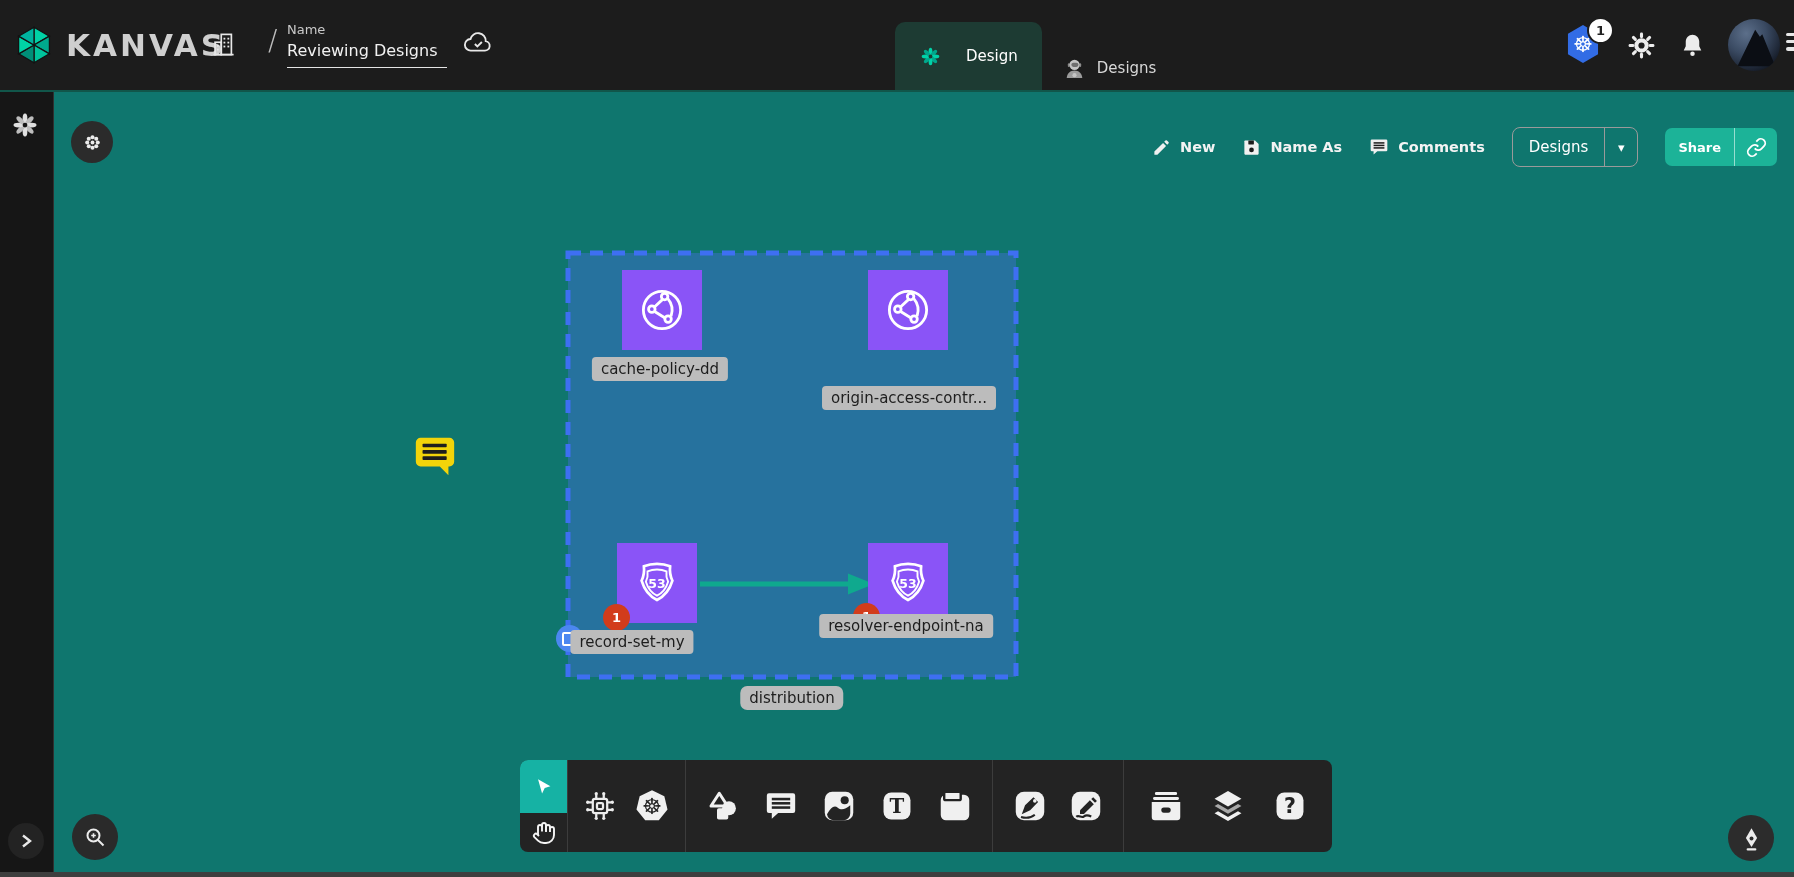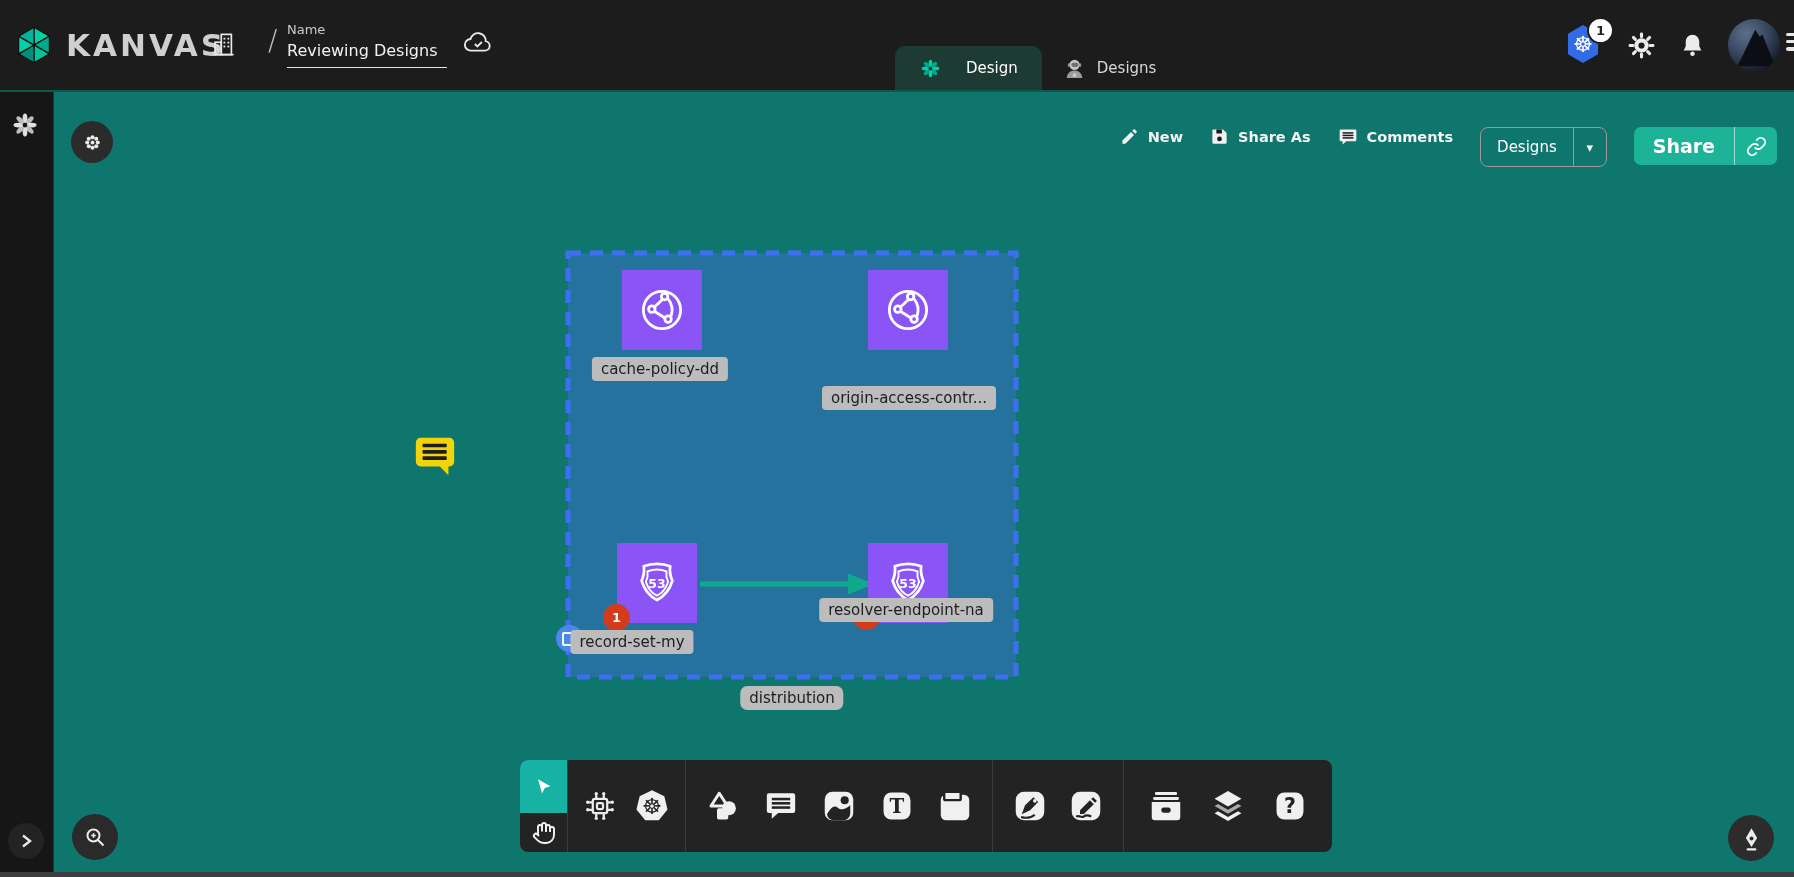--- a/index.html
+++ b/index.html
@@ -11,21 +11,21 @@
   .brand-name{font-size:31px;font-weight:bold;color:#cfcfcf;letter-spacing:3px;margin-left:10px;}
   .org-icon{position:absolute;left:210px;top:30px;}
   .hdr-sep{position:absolute;left:268px;top:24px;font-size:28px;font-weight:300;color:#bdbdbd;}
   .name-block{position:absolute;left:287px;top:22px;width:160px;}
   .name-label{font-size:13px;color:#c9c9c9;}
   .name-input{display:block;width:100%;background:transparent;border:none;border-bottom:1px solid #e4e4e4;
               color:#f1f1f1;font-size:16px;padding:4px 0 7px 0;outline:none;font-family:inherit;}
   .cloud-icon{position:absolute;left:462px;top:30px;}
   .tabs{position:absolute;left:895px;bottom:0;display:flex;align-items:flex-end;}
   .tab{height:44px;display:flex;align-items:center;gap:10px;font-size:15px;}
-  .tab-design{background:#1d3b33;border-radius:10px 10px 0 0;padding:0 24px;color:#fff;gap:24px;}
+  .tab-design{background:#1d3b33;border-radius:10px 10px 0 0;padding:12px 24px;color:#fff;gap:24px;}
   .tab-operate{padding:0 20px;color:#d8d8d8;}
   .header-right{position:absolute;right:14px;top:0;height:90px;display:flex;align-items:center;gap:22px;}
   .k8s-wrap{position:relative;width:40px;height:44px;}
   .k8s-badge{position:absolute;top:-6px;right:-10px;width:23px;height:23px;background:#fff;color:#222;
              border-radius:50%;font-size:13px;font-weight:bold;display:flex;align-items:center;justify-content:center;
              border:2px solid #1c1c1c;}
   .avatar{width:52px;height:52px;border-radius:50%;overflow:hidden;
           background:radial-gradient(circle at 35% 28%,#5c6f8a 0%,#3a4a62 40%,#141a26 80%);}
   .menu-bars{position:absolute;right:-9px;top:33px;}
   .menu-bars div{width:17px;height:3.2px;background:#e8e8e8;border-radius:2px;margin-bottom:4px;}
@@ -33,27 +33,27 @@
   .sidebar{position:absolute;left:0;top:92px;bottom:0;width:53px;background:#161616;border-right:1px solid #303030;}
   .sidebar-swirl{position:absolute;left:10px;top:18px;}
   .collapse-btn{position:absolute;left:8px;bottom:18px;width:36px;height:36px;border-radius:50%;background:#232323;
                 display:flex;align-items:center;justify-content:center;}
   
   .circle-btn{position:absolute;border-radius:50%;display:flex;align-items:center;justify-content:center;background:#2b2b2b;}
   .flower-btn{left:71px;top:121px;width:42px;height:42px;}
   .zoom-btn{left:72px;top:814px;width:46px;height:46px;background:#2a2a2a;}
   .nib-btn{left:1728px;top:815px;width:46px;height:46px;background:#2c2c2c;}
   
-  .canvas-actions{position:absolute;top:127px;right:17px;display:flex;align-items:flex-start;gap:27px;}
+  .canvas-actions{position:absolute;top:127px;right:17px;display:flex;align-items:center;gap:27px;}
   .action-item{display:flex;align-items:center;gap:9px;color:#f3f3f3;font-size:14.5px;font-weight:600;white-space:nowrap;}
   .actions-btn{display:flex;align-items:stretch;height:38px;border:1.5px solid #9a9a9a;border-radius:8px;color:#fff;}
   .actions-label{display:flex;align-items:center;padding:0 16px;font-size:15px;}
   .actions-caret{display:flex;align-items:center;justify-content:center;width:32px;border-left:1.5px solid #9a9a9a;font-size:13px;color:#fff;}
   .share-btn{display:flex;align-items:stretch;height:38px;background:#1cb398;border-radius:7px;color:#fff;overflow:hidden;}
-  .share-label{display:flex;align-items:center;padding:0 19px;font-size:19px;font-weight:bold;}
+  .share-label{display:flex;align-items:center;padding:0 13px;font-size:13px;font-weight:bold;}
   .share-link{display:flex;align-items:center;justify-content:center;width:42px;border-left:1px solid rgba(255,255,255,.55);}
   
   .group-svg{position:absolute;left:560px;top:245px;}
   .node{position:absolute;width:80px;height:80px;background:#8a54f7;display:flex;align-items:center;justify-content:center;}
   .node-label{position:absolute;transform:translateX(-50%);background:#bcbcbc;color:#1d1d1d;font-size:15px;
               padding:3px 9px;border-radius:4px;white-space:nowrap;}
   .node-badge{position:absolute;width:27px;height:27px;border-radius:50%;background:#d23c1b;color:#fff;font-size:13px;
               font-weight:bold;display:flex;align-items:center;justify-content:center;}
   .edge-svg{position:absolute;left:698px;top:568px;}
   .group-handle{position:absolute;left:556px;top:625px;width:27px;height:27px;border-radius:50%;background:#4b87f0;
@@ -260,21 +260,21 @@
         <path d="M15.4 4.8l3.8 3.8 1.6-1.6a1.3 1.3 0 0 0 0-1.9l-1.9-1.9a1.3 1.3 0 0 0-1.9 0z"></path>
       </svg>
       <span>New</span>
     </div>
     <div class="action-item">
       <svg width="19" height="19" viewBox="0 0 24 24">
         <path d="M4 3h12.5L21 7.5V20a1 1 0 0 1-1 1H4a1 1 0 0 1-1-1V4a1 1 0 0 1 1-1z" fill="#f0f0f0"></path>
         <rect x="8" y="3" width="7" height="5.2" rx="0.6" fill="#1c1c1c"></rect>
         <circle cx="12" cy="15" r="3" fill="#1c1c1c"></circle>
       </svg>
-      <span>Share As</span>
+      <span>Name As</span>
     </div>
     <div class="action-item">
       <svg width="20" height="20" viewBox="0 0 24 24">
         <path d="M3.5 3h17A1.5 1.5 0 0 1 22 4.5v11a1.5 1.5 0 0 1-1.5 1.5H10l-4.5 4v-4h-2A1.5 1.5 0 0 1 2 15.5v-11A1.5 1.5 0 0 1 3.5 3z" fill="#f0f0f0"></path>
         <g fill="#1c1c1c">
             <rect x="5.5" y="6.2" width="13" height="1.8"></rect>
             <rect x="5.5" y="9.2" width="13" height="1.8"></rect>
             <rect x="5.5" y="12.2" width="13" height="1.8"></rect>
           </g>
       </svg>
@@ -340,21 +340,21 @@
   <div class="node-badge" style="left:603px;top:604px;">1</div>
   <div class="node-badge" style="left:853px;top:603px;">1</div>
 
   <div class="group-handle">
       <div></div>
     </div>
 
   <div class="node-label" style="left:660px;top:357px;">cache-policy-dd</div>
   <div class="node-label" style="left:909px;top:357px;margin-top:29px;">origin-access-contr...</div>
   <div class="node-label" style="left:632px;top:630px;">record-set-my</div>
-  <div class="node-label" style="left:906px;top:598px;">resolver-endpoint-na</div>
+  <div class="node-label" style="left:906px;top:614px;">resolver-endpoint-na</div>
   <div class="node-label" style="left:792px;top:686px;border-radius:7px;">distribution</div>
 
   <div class="comment-pin">
     <svg width="46" height="46" viewBox="0 0 24 24">
       <path d="M4.5 3h15A2.5 2.5 0 0 1 22 5.5v10a2.5 2.5 0 0 1-2.5 2.5h-.5v4.5L14.5 18h-10A2.5 2.5 0 0 1 2 15.5v-10A2.5 2.5 0 0 1 4.5 3z" fill="#f2d40a"></path>
       <g fill="#1e1e1e">
           <rect x="5.5" y="6.1" width="12.6" height="1.9" rx="0.4"></rect>
           <rect x="5.5" y="9.4" width="12.6" height="1.9" rx="0.4"></rect>
           <rect x="5.5" y="12.7" width="12.6" height="1.9" rx="0.4"></rect>
         </g>

